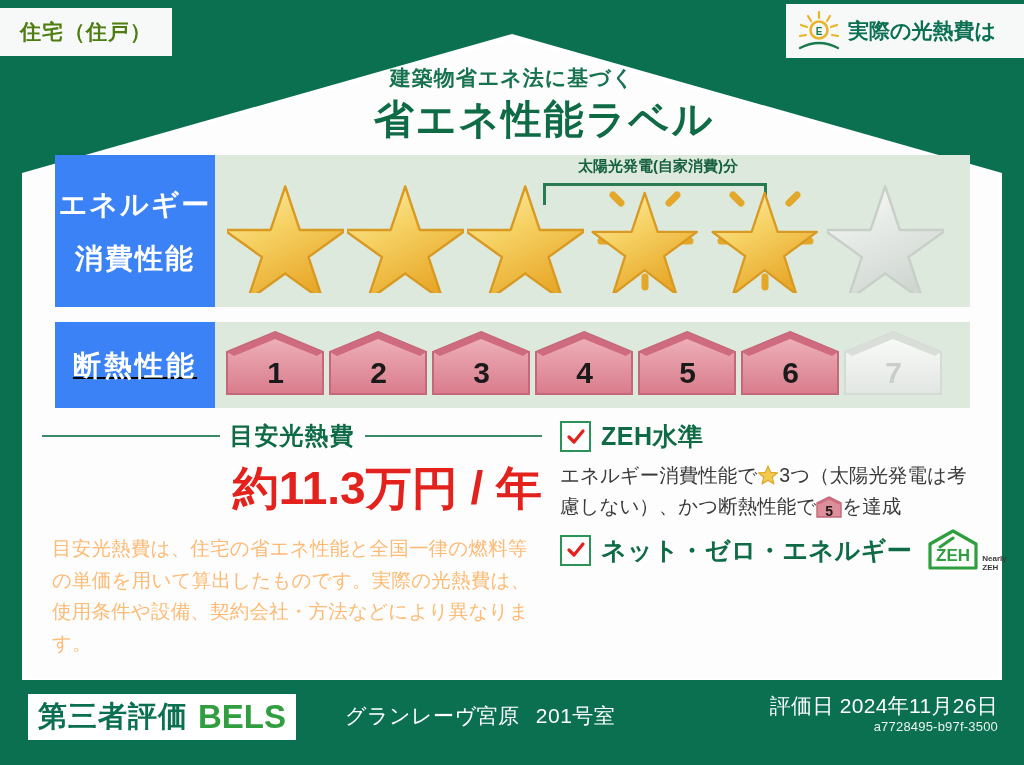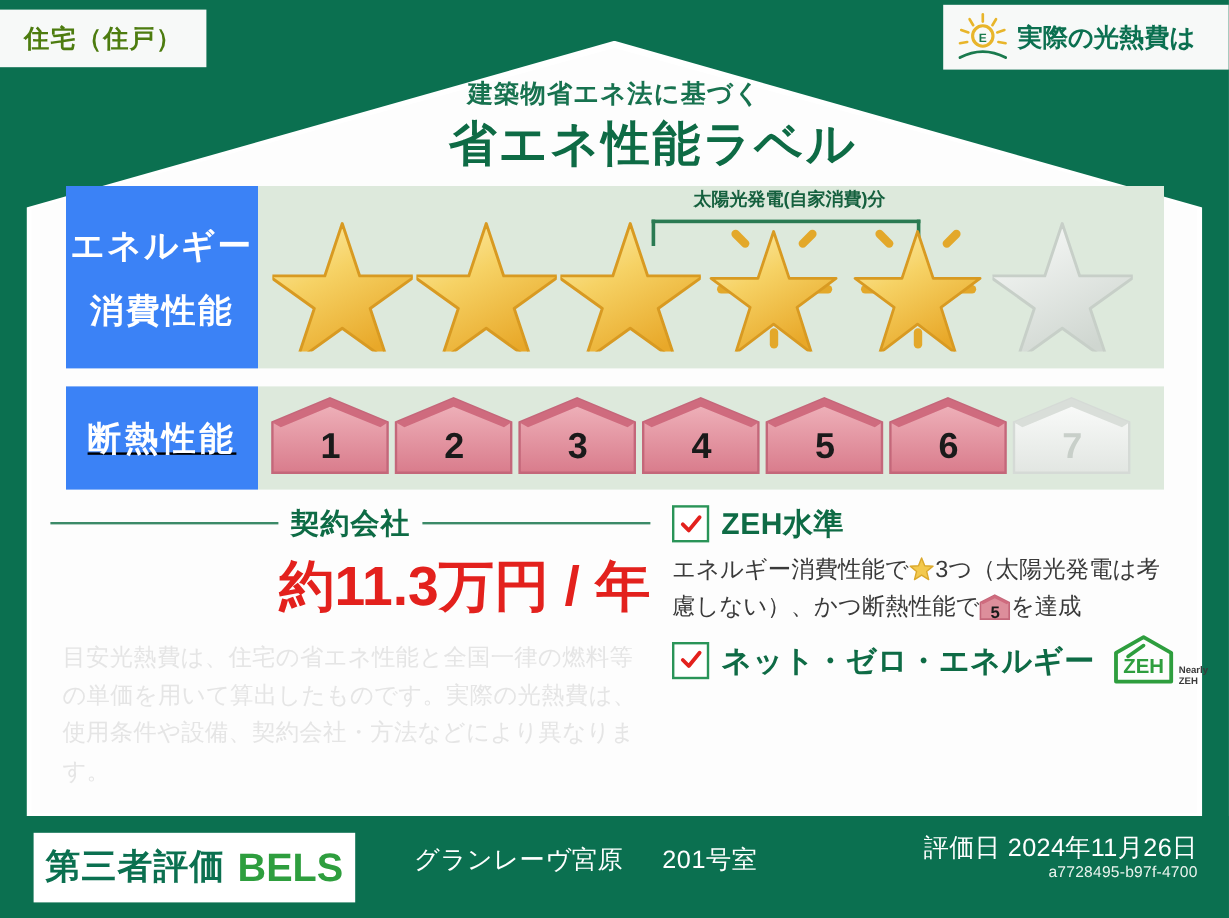--- a/index.html
+++ b/index.html
@@ -81,47 +81,47 @@
   .hnum{position:absolute;left:0;top:26px;width:101px;text-align:center;
     font-size:30px;font-weight:bold;color:#1a1a1a;}
   .hnum.off{color:#c8cfc9;}
 
   
   .cost-head{position:absolute;left:42px;top:420px;width:500px;display:flex;align-items:center;gap:10px;}
   .cost-head .rule{flex:1 1 auto;height:2px;background:#3c8a68;}
   .cost-head .txt{color:#0e6b45;font-weight:bold;font-size:24px;letter-spacing:1px;white-space:nowrap;}
   .cost-value{position:absolute;left:42px;top:458px;width:500px;text-align:right;
     color:#e3211d;font-weight:bold;font-size:46px;letter-spacing:0px;}
-  .cost-note{position:absolute;left:52px;top:533px;width:482px;color:#e5e5e5;
+  .cost-note{position:absolute;left:52px;top:533px;width:482px;color:#fdba74;
     font-size:19.5px;line-height:1.62;letter-spacing:0.2px;}
 
   
   .chk{width:27px;height:27px;border:2px solid #2a9458;background:#fff;
     display:inline-flex;align-items:center;justify-content:center;flex:0 0 27px;}
   .zeh-blk{position:absolute;}
   #zeh1{left:560px;top:420px;width:425px;}
   #zeh2{left:560px;top:528px;width:460px;}
   .zeh-head{display:flex;align-items:center;gap:10px;}
   .zeh-head .ttl{color:#0e6b45;font-weight:bold;font-size:25px;letter-spacing:0.5px;white-space:nowrap;}
   .zeh-body{margin-top:7px;color:#3a3a3a;font-size:19.5px;line-height:1.58;}
   .inline-star{display:inline-block;vertical-align:-4px;width:22px;height:22px;}
   .inline-house{display:inline-block;vertical-align:-5px;position:relative;width:26px;height:22px;}
   .inline-house .n{position:absolute;left:0;top:4px;width:26px;text-align:center;
     font-size:14px;font-weight:bold;color:#1a1a1a;}
   .zeh-logo{display:inline-flex;align-items:flex-end;gap:2px;vertical-align:-8px;margin-left:4px;}
   .zeh-logo .nearly{font-size:8px;line-height:1.05;color:#3a3a3a;font-weight:bold;padding-top:20px;}
 
   
   .footer{position:absolute;left:0;bottom:0;width:1024px;height:85px;background:#0b7050;}
-  .bels{position:absolute;left:28px;top:694px;height:58px;background:#ffffff;
+  .bels{position:absolute;left:28px;top:694px;height:46px;background:#ffffff;
     display:flex;align-items:center;padding:0 10px;box-sizing:border-box;}
   .bels .jp{color:#0b7050;font-weight:bold;font-size:29px;letter-spacing:1px;}
   .bels .en{color:#2e9e3e;font-weight:bold;font-size:33px;letter-spacing:0px;margin-left:10px;}
   .bldg{position:absolute;left:345px;top:702px;color:#fff;font-size:21px;letter-spacing:0.5px;}
-  .room{margin-left:26px;}
+  .room{margin-left:10px;}
   .eval-date{position:absolute;right:26px;top:692px;color:#fff;font-size:21px;letter-spacing:0.3px;}
   .eval-id{position:absolute;right:26px;top:719px;color:#eaf3ee;font-size:13px;letter-spacing:0.2px;}
 </style>
 </head>
 <body>
 
 <div id="root">
 
   <div class="card"></div>
   <div class="card-inner"></div>
@@ -302,21 +302,21 @@
             <polygon points="50,2 98,22 92,26 50,9 9,26 2,22" fill="#d9ded9"></polygon>
           </svg>
           <div class="hnum off">7</div>
         </div>
       </div>
     </div>
   </div>
 
   <div class="cost-head">
     <span class="rule"></span>
-    <span class="txt">契約会社</span>
+    <span class="txt">目安光熱費</span>
     <span class="rule"></span>
   </div>
   <div class="cost-value">約11.3万円 / 年</div>
   <div class="cost-note">目安光熱費は、住宅の省エネ性能と全国一律の燃料等の単価を用いて算出したものです。実際の光熱費は、使用条件や設備、契約会社・方法などにより異なります。</div>
 
   <div class="zeh-blk" id="zeh1">
     <div class="zeh-head">
       <span class="chk">
         <svg viewBox="0 0 20 20" width="20" height="20">
           <path d="M3 10 L8 15 L17 4" fill="none" stroke="#e3211d" stroke-width="3.2" stroke-linecap="round" stroke-linejoin="round"></path>
@@ -359,15 +359,15 @@
   <div class="footer"></div>
   <div class="bels">
     <span class="jp">第三者評価</span>
     <span class="en">BELS</span>
   </div>
   <div class="bldg">
     <span>グランレーヴ宮原</span>
     <span class="room">201号室</span>
   </div>
   <div class="eval-date">評価日 2024年11月26日</div>
-  <div class="eval-id">a7728495-b97f-4700</div>
+  <div class="eval-id">a7728495-b97f-3500</div>
 
 </div>
 
 </body></html>

